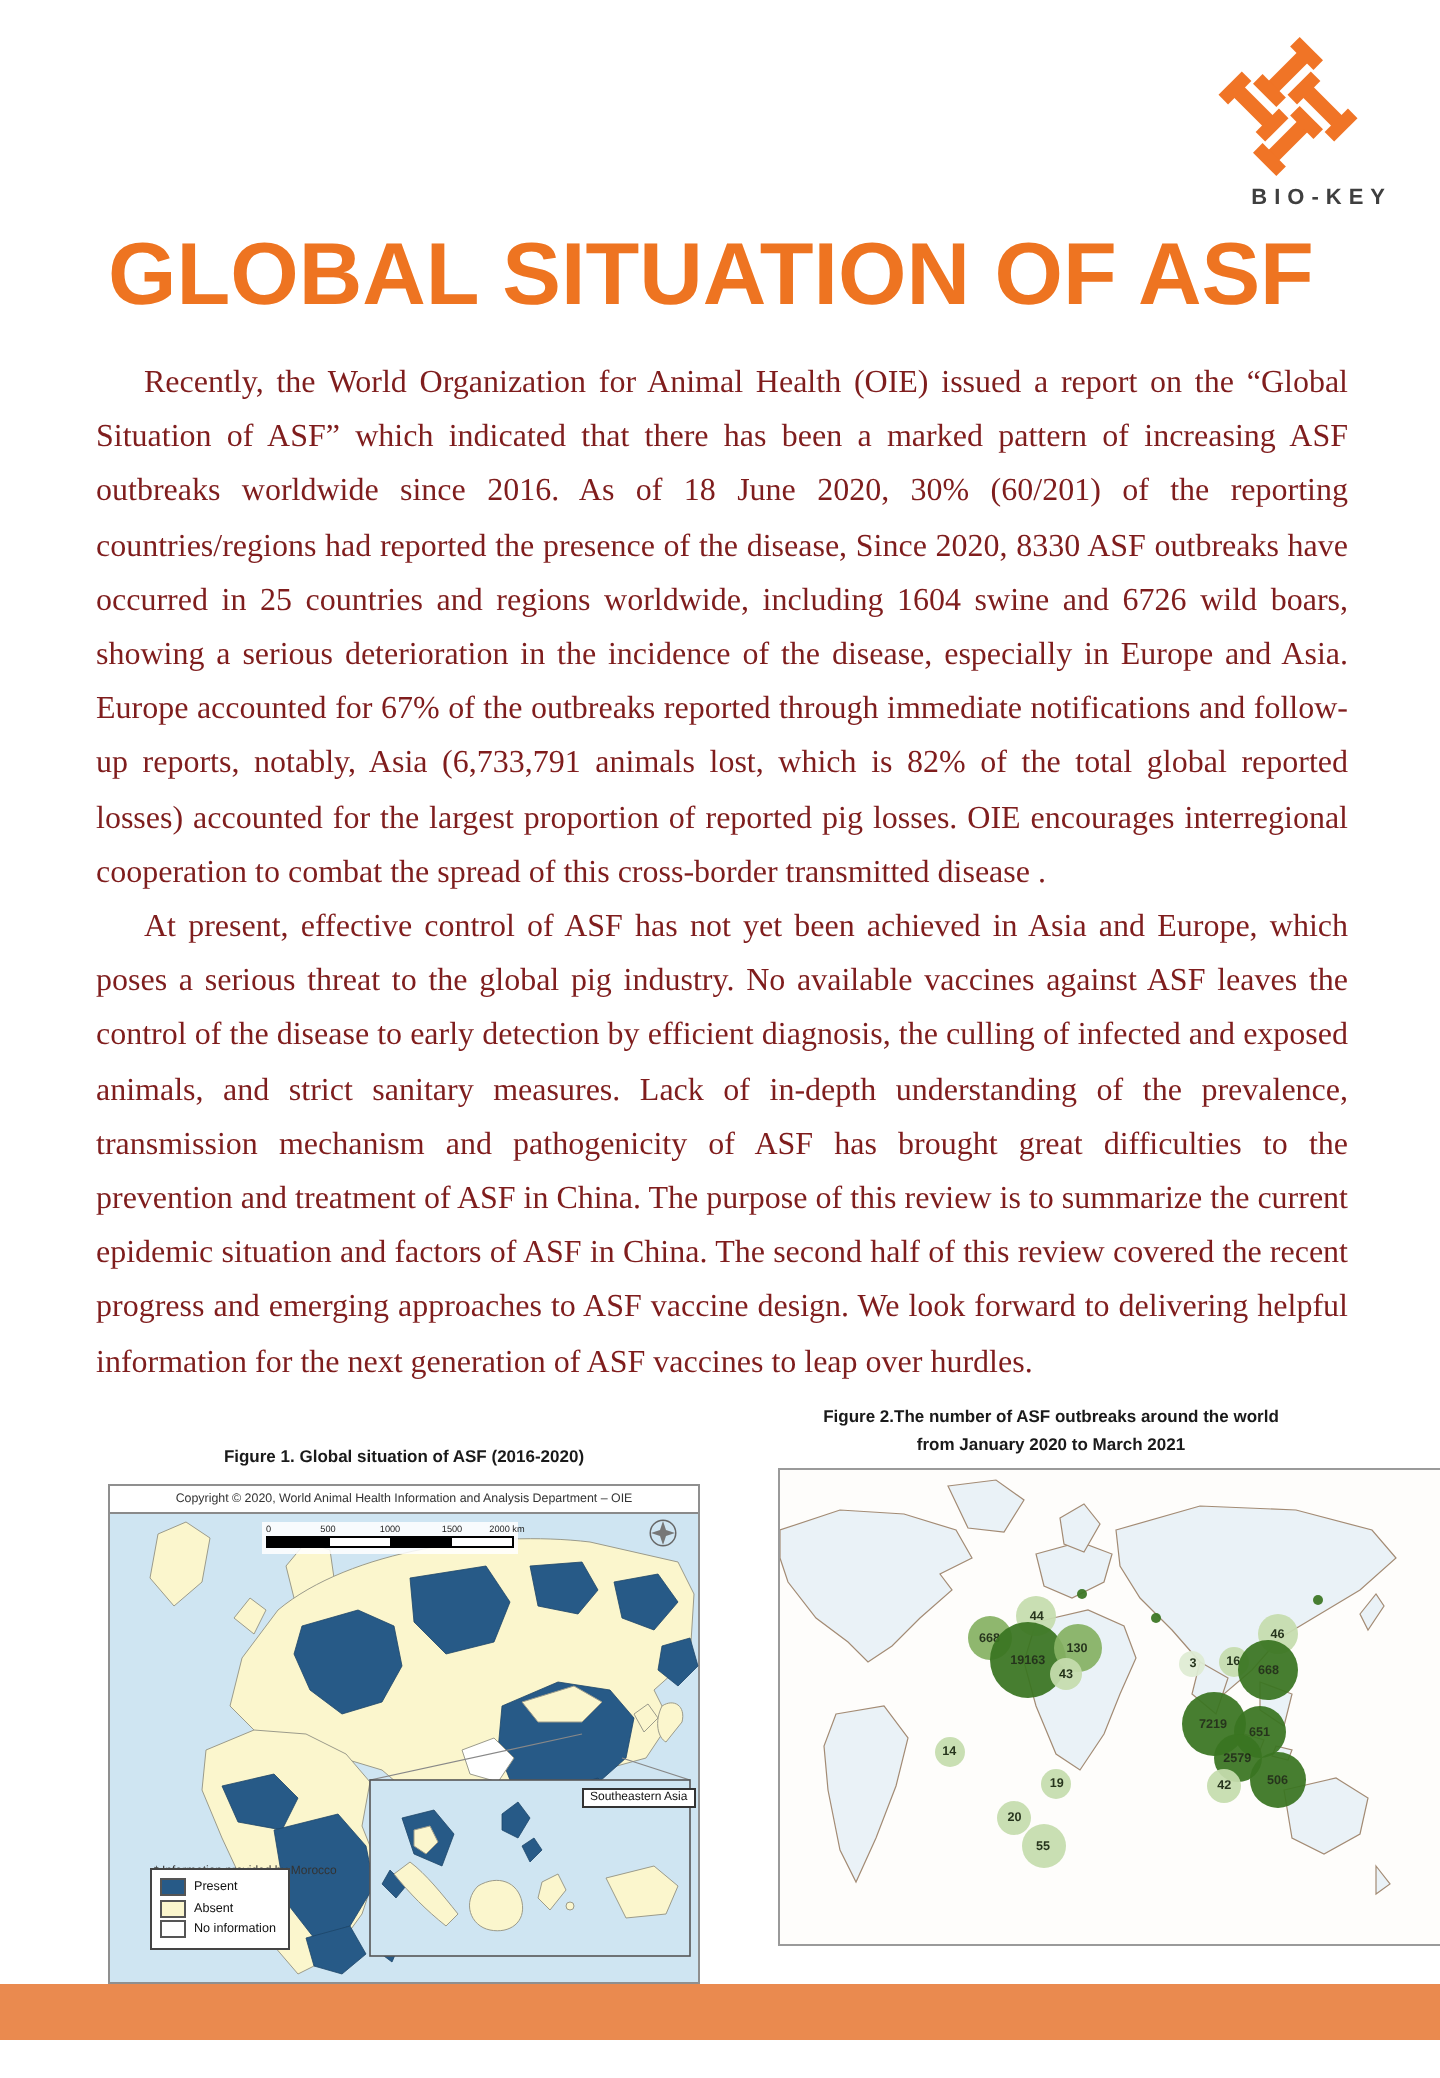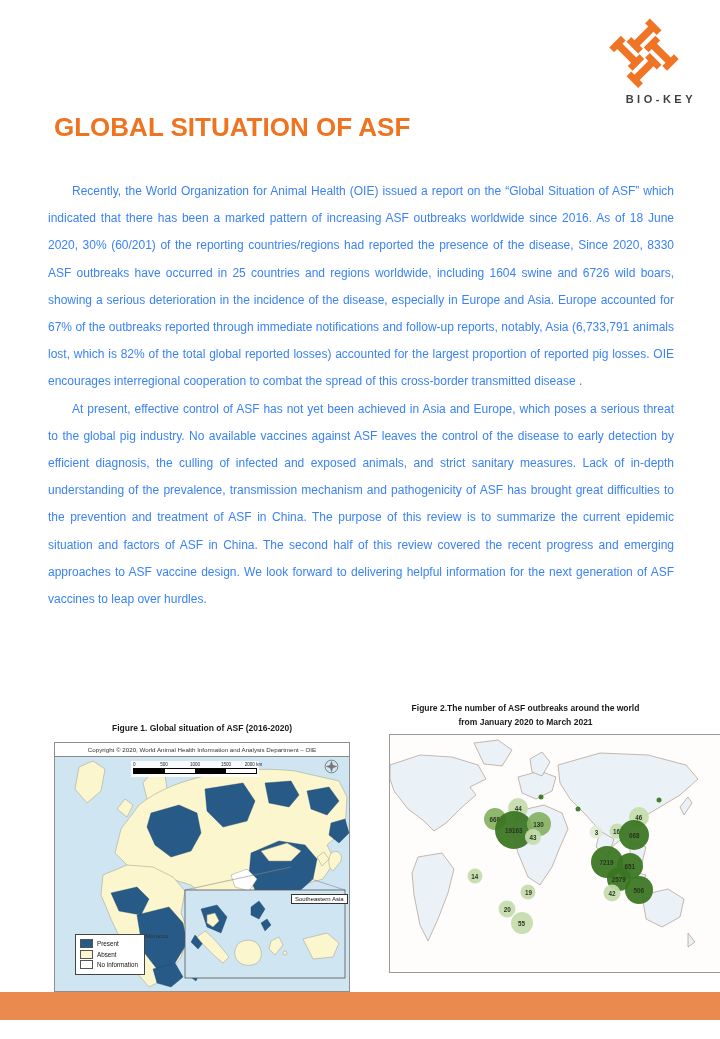--- a/index.html
+++ b/index.html
@@ -5,26 +5,26 @@
   html,body{margin:0;padding:0;background:#ffffff;}
   .page{position:relative;width:720px;height:1039px;background:#fff;overflow:hidden;
         font-family:"Liberation Sans",sans-serif;color:#111;}
 
   
   .logo{position:absolute;top:18px;right:24px;width:104px;text-align:right;}
   .logo svg{display:block;margin:0 auto;}
   .logo-text{margin-top:3px;font-size:11px;font-weight:bold;letter-spacing:3.5px;color:#3f3f3f;}
 
   
-  h1.title{position:absolute;top:112px;left:54px;margin:0;font-size:26px;line-height:1.2;
+  h1.title{position:absolute;top:112px;left:54px;margin:0;font-size:44px;line-height:1.2;
            font-weight:bold;color:#ee7421;letter-spacing:0;}
 
   
   .content{position:absolute;top:178px;left:48px;width:626px;height:520px;overflow:hidden;}
-  .content p{margin:0;font-size:12px;line-height:27.2px;text-align:justify;text-indent:24px;color:#3b82f6;}
+  .content p{margin:0;font-size:16px;line-height:27.2px;text-align:justify;text-indent:24px;color:#7f1d1d;font-family:Liberation Serif, serif;}
 
   
   .figcap{font-weight:bold;font-size:8.5px;color:#1a1a1a;text-align:center;line-height:1.6;}
 
   .fig1{position:absolute;left:42px;top:710px;width:296px;}
   .map1{position:relative;margin-top:6px;height:248px;border:1px solid #8f8f8f;background:#cfe5f2;}
   .copyright{position:absolute;top:0;left:0;right:0;height:13px;background:#fff;border-bottom:1px solid #8a8a8a;
              font-size:6.2px;line-height:13px;text-align:center;color:#333;white-space:nowrap;overflow:hidden;}
   .map1 svg.land{position:absolute;left:0;top:14px;width:296px;height:234px;}
 

